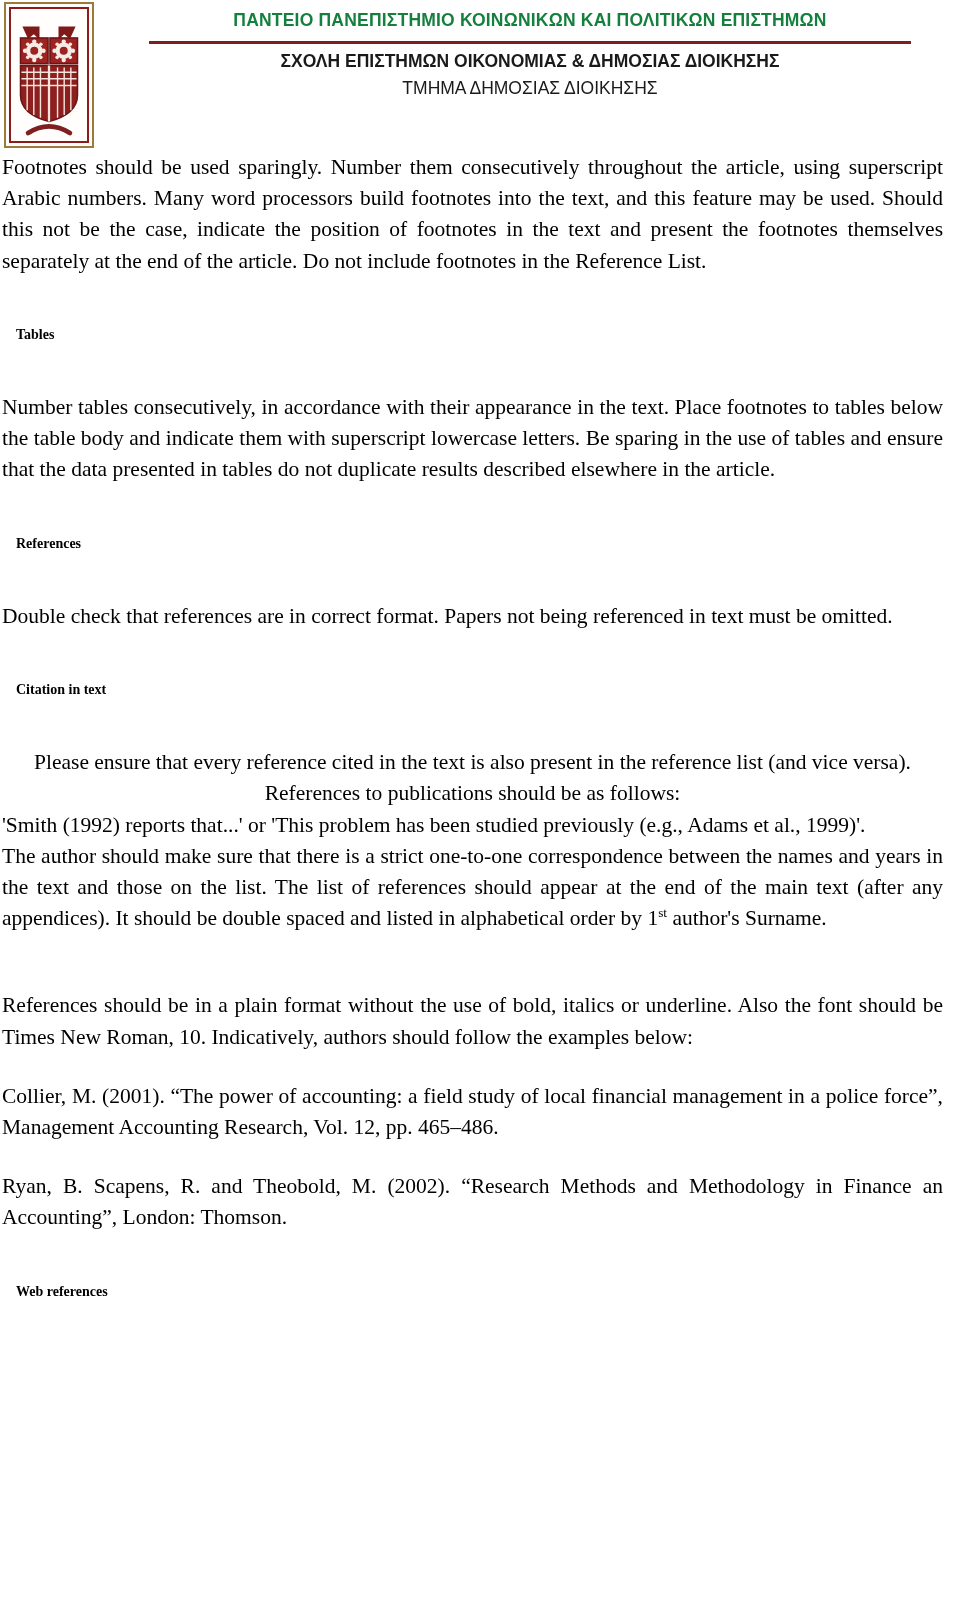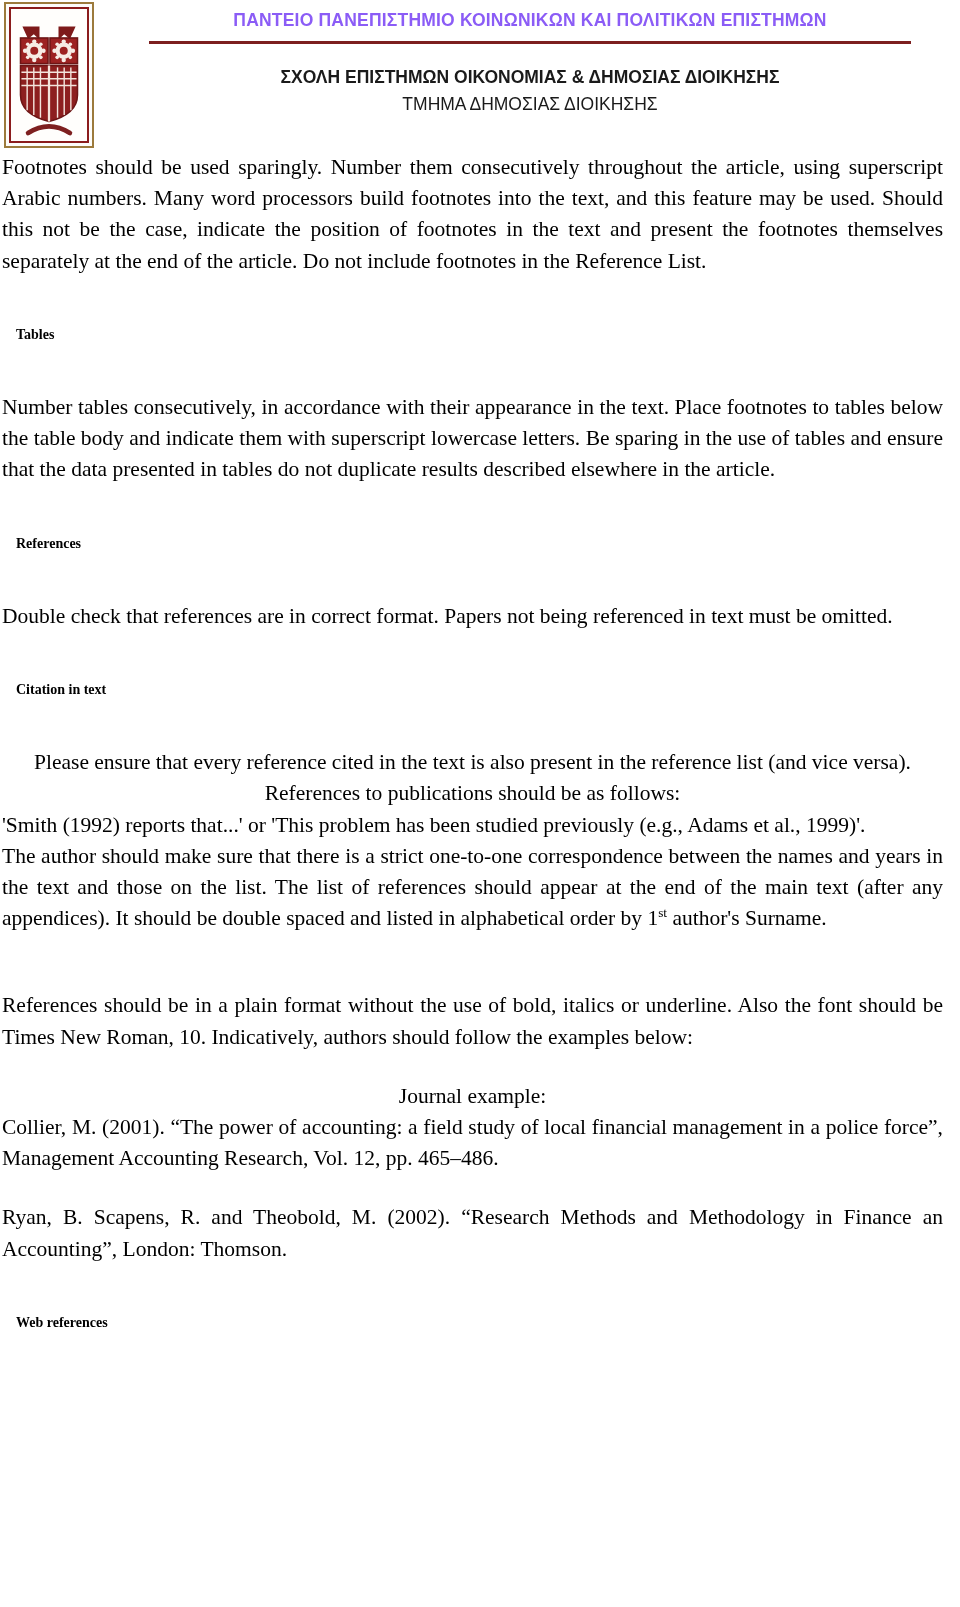--- a/index.html
+++ b/index.html
@@ -54,37 +54,37 @@
     left: 100px;
     right: 0;
     top: 0;
     text-align: center;
   }
   .uni-name {
     font-family: "Liberation Sans", "DejaVu Sans", sans-serif;
     font-weight: bold;
     font-size: 17.5px;
     letter-spacing: 0.2px;
-    color: #8b5cf6;
+    color: #15803d;
     padding-top: 10px;
     line-height: 1.2;
     white-space: nowrap;
   }
   .rule {
     margin: 10px auto 0 auto;
     width: 762px;
     height: 0;
     border-top: 3px solid #7c1f1f;
   }
   .school-name {
     font-family: "Liberation Sans", "DejaVu Sans", sans-serif;
     font-weight: bold;
     font-size: 17.5px;
     color: #1a1a1a;
-    margin-top: 20px;
+    margin-top: 4px;
     line-height: 1.55;
     white-space: nowrap;
   }
   .dept-name {
     font-family: "Liberation Sans", "DejaVu Sans", sans-serif;
     font-weight: normal;
     font-size: 17.5px;
     color: #1a1a1a;
     line-height: 1.55;
     white-space: nowrap;
@@ -210,21 +210,20 @@
     <p class="para">'Smith (1992) reports that...' or 'This problem has been studied previously (e.g., Adams et al., 1999)'.</p>
     <p class="para"><span>The author should make sure that there is a strict one-to-one correspondence between the names and years in the text and those on the list. The list of references should appear at the end of the main text (after any appendices). It should be double spaced and listed in alphabetical order by 1</span><sup>st</sup><span> author's Surname.</span></p>
 
     <div class="gap-md"></div>
     <div class="gap-md"></div>
 
     <p class="para">References should be in a plain format without the use of bold, italics or underline. Also the font should be Times New Roman, 10. Indicatively, authors should follow the examples below:</p>
 
     <div class="gap-md"></div>
 
-    <p class="para left">Journal example:</p>
     <p class="para">Collier, M. (2001). “The power of accounting: a field study of local financial management in a police force”, Management Accounting Research, Vol. 12, pp. 465–486.</p>
 
     <div class="gap-md"></div>
 
     <p class="para">Ryan, B. Scapens, R. and Theobold, M. (2002). “Research Methods and Methodology in Finance an Accounting”, London: Thomson.</p>
 
     <div class="gap-md"></div>
     <h2 class="heading">Web references</h2>
 
   </div>

